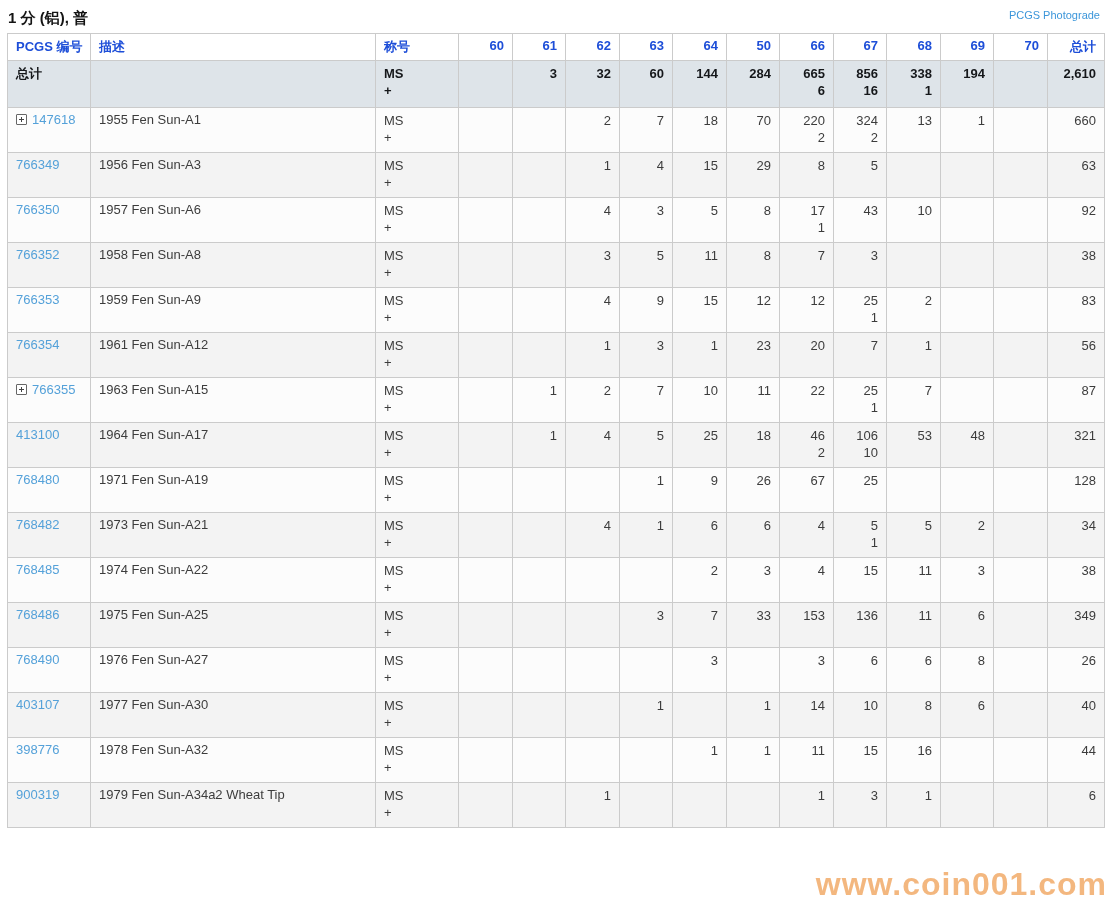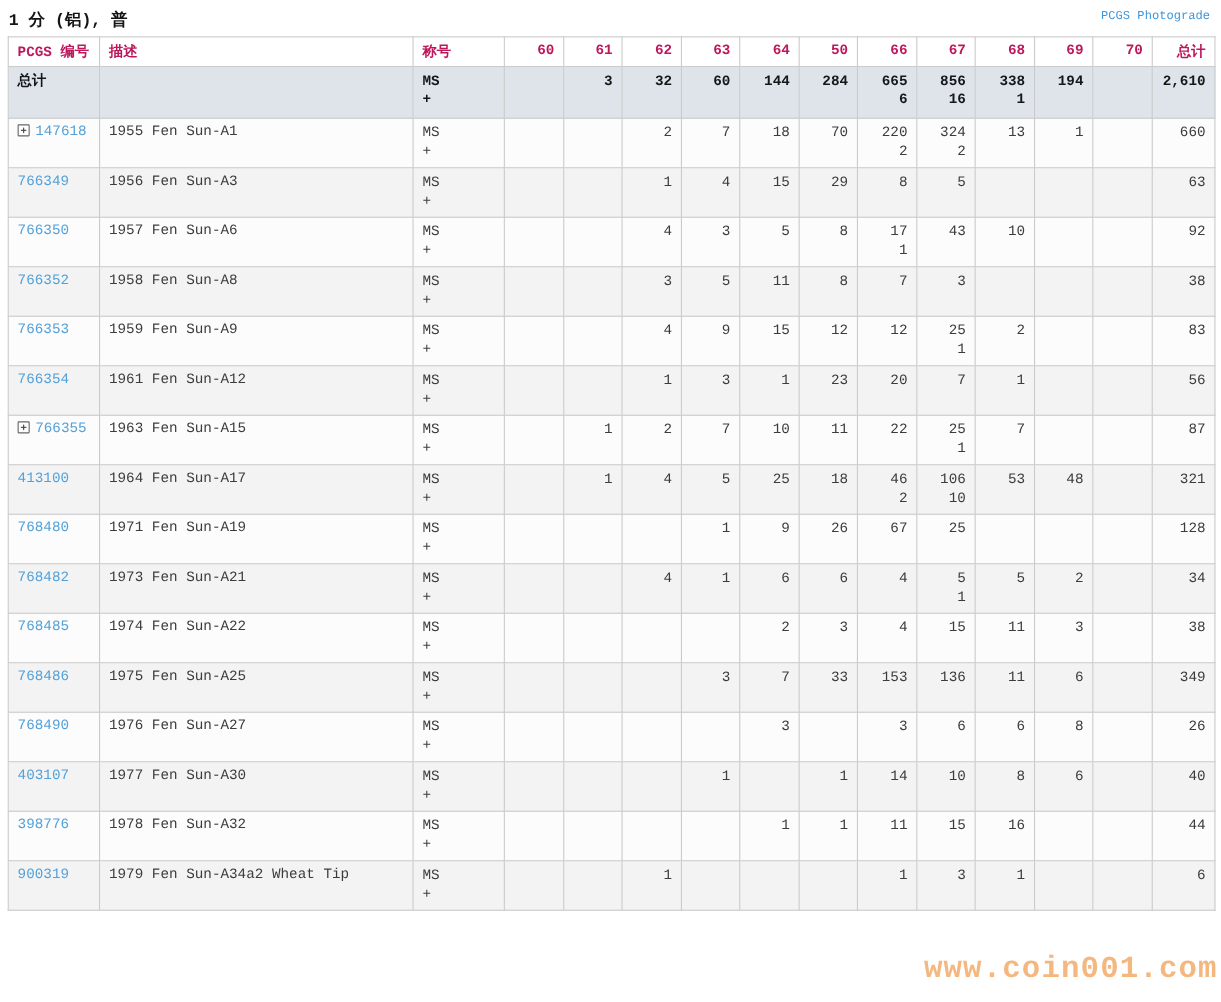--- a/index.html
+++ b/index.html
@@ -3,40 +3,40 @@
 <meta charset="utf-8">
 <style>
   * { box-sizing: border-box; }
   html, body {
     margin: 0; padding: 0;
     width: 1110px; height: 911px;
     overflow: hidden;
     background: #ffffff;
     font-family: "Liberation Sans", sans-serif;
   }
-  .page { position: relative; width: 1110px; height: 911px; font-family: Liberation Mono, monospace; }
+  .page { position: relative; width: 1110px; height: 911px; }
 
   .topbar {
     display: flex; justify-content: space-between; align-items: flex-start;
     padding: 9px 8px 0 8px; height: 33px;
   }
   .title { font-size: 15px; font-weight: bold; color: #141414; }
   .pg-link {
     font-size: 11px; color: var(--pg-link, #3c96da);
     text-decoration: none; cursor: pointer; padding-right: 2px;
   }
 
   table {
     border-collapse: collapse; table-layout: fixed;
     width: 1097px; margin-left: 7px;
     font-size: 13px; color: #3c3c3c;
   }
   th, td { border: 1px solid #cbcbcb; vertical-align: top; padding: 4px 8px; }
   thead th {
-    background: #ffffff; color: #be185d; font-weight: bold;
+    background: #ffffff; color: #1d4ed8; font-weight: bold;
     height: 25px; text-align: left; white-space: nowrap; padding: 4px 8px;
   }
   thead th.num { text-align: right; }
   tbody#totals td {
     background: var(--totals-bg, #dee4e9);
     font-weight: bold; color: #15171a; height: 47px; line-height: 17px;
   }
   tbody#rows tr { height: 45px; }
   tbody#rows tr:nth-child(odd) { background: #fcfcfc; }
   tbody#rows tr:nth-child(even) { background: var(--row-alt, #f3f3f3); }
@@ -50,21 +50,21 @@
     position: relative; margin-right: 5px; vertical-align: -1px; cursor: pointer;
   }
   .expand-box::before, .expand-box::after {
     content: ""; position: absolute; background: #444;
   }
   .expand-box::before { left: 2px; right: 2px; top: 4px; height: 1px; }
   .expand-box::after  { top: 2px; bottom: 2px; left: 4px; width: 1px; }
 
   .watermark {
     position: absolute; top: 866px; right: 3px;
-    font-size: 28px; font-weight: bold; letter-spacing: 1px;
+    font-size: 32px; font-weight: bold; letter-spacing: 1px;
     color: var(--wm, #f0a055); opacity: 0.75;
     pointer-events: none; white-space: nowrap;
   }
 </style>
 </head>
 <body>
 
 <div class="page">
   <div class="topbar">
     <div class="title">1 分 (铝), 普</div>

